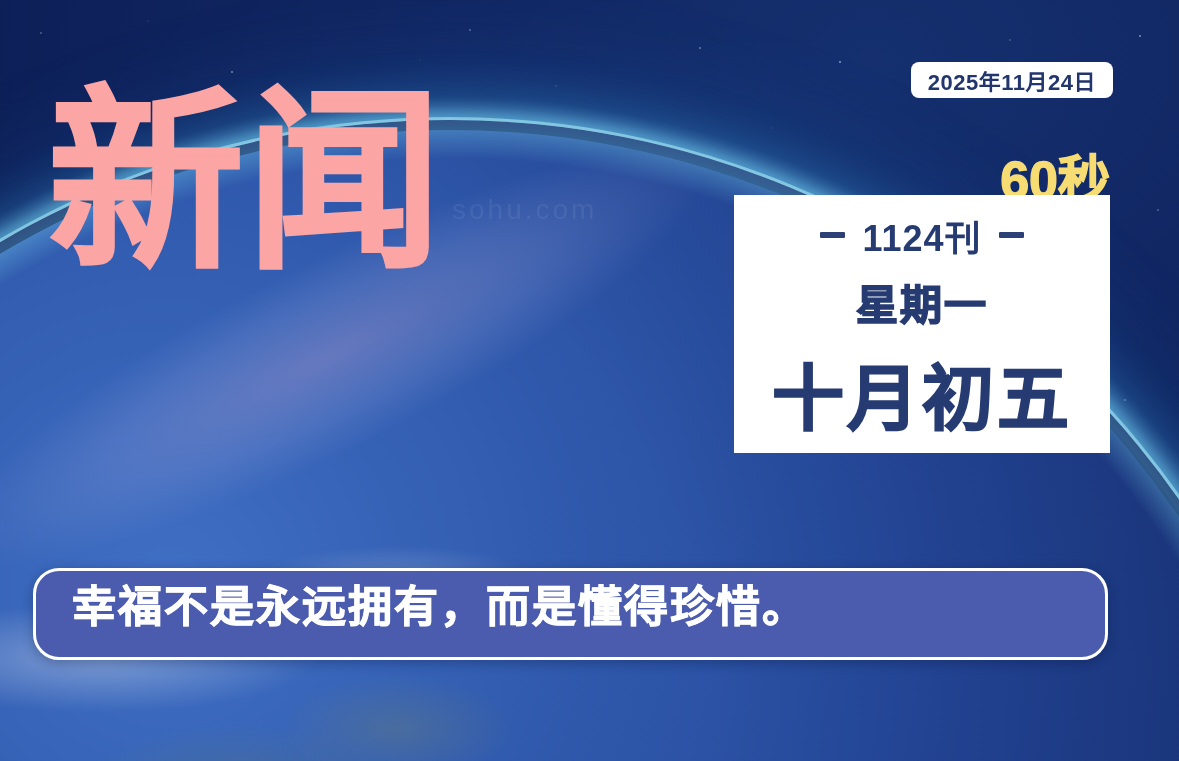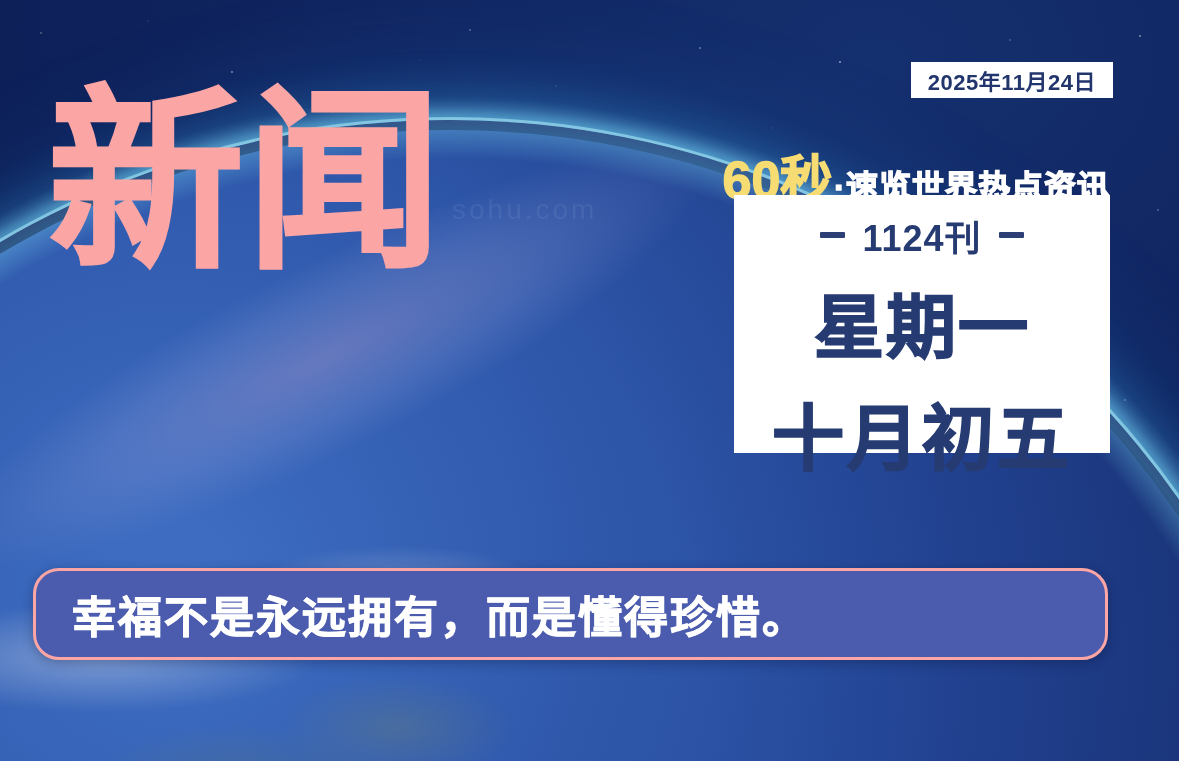--- a/index.html
+++ b/index.html
@@ -202,21 +202,21 @@
   
   .date-pill {
     position: absolute;
     right: 66px;
     top: 62px;
     height: 36px;
     padding: 0 17px;
     display: flex;
     align-items: center;
     background: #FFFFFF;
-    border-radius: 0;
+    border-radius: 8px;
     color: #22356C;
     font-size: 22px;
     font-weight: 700;
     letter-spacing: .5px;
     white-space: nowrap;
   }
 
   .tagline {
     position: absolute;
     right: 69px;
@@ -256,21 +256,21 @@
   }
   .issue-dash {
     display: inline-block;
     width: 25px;
     height: 6px;
     background: #2C3F77;
     border-radius: 1px;
   }
   .weekday {
     margin-top: 10px;
-    font-size: 70px;
+    font-size: 42px;
     font-weight: 900;
     letter-spacing: 2px;
     -webkit-text-stroke: 1.5px currentColor;
     white-space: nowrap;
   }
   .lunar {
     margin-top: 8px;
     font-size: 72px;
     font-weight: 900;
     letter-spacing: 3px;
@@ -279,24 +279,23 @@
   }
 
   
   .quote-banner {
     position: absolute;
     left: 33px;
     top: 568px;
     width: 1075px;
     height: 92px;
     background: #4B5CAE;
-    border: 3px solid #fca5a5;
+    border: 3px solid #ffffff;
     border-radius: 26px;
     display: flex;
-    align-items: center;
     padding-left: 36px;
     box-shadow: 0 3px 12px rgba(8,18,54,.32);
   }
   .quote-text {
     color: #FFFFFF;
     font-size: 44px;
     font-weight: 800;
     letter-spacing: 2px;
     white-space: nowrap;
     -webkit-text-stroke: .9px #FFFFFF;
@@ -324,21 +323,20 @@
   <div class="title-block">
     <span class="title-line-2">新闻</span>
   </div>
 
   <div class="date-pill">
     <span>2025年11月24日</span>
   </div>
 
   <div class="tagline">
     <span class="tagline-60">60秒</span>
-    <span class="tagline-rest">·速览世界热点资讯</span>
   </div>
 
   <div class="info-card">
     <div class="issue-row">
       <span class="issue-dash"></span>
       <span>1124刊</span>
       <span class="issue-dash"></span>
     </div>
     <div class="weekday">星期一</div>
     <div class="lunar">十月初五</div>

